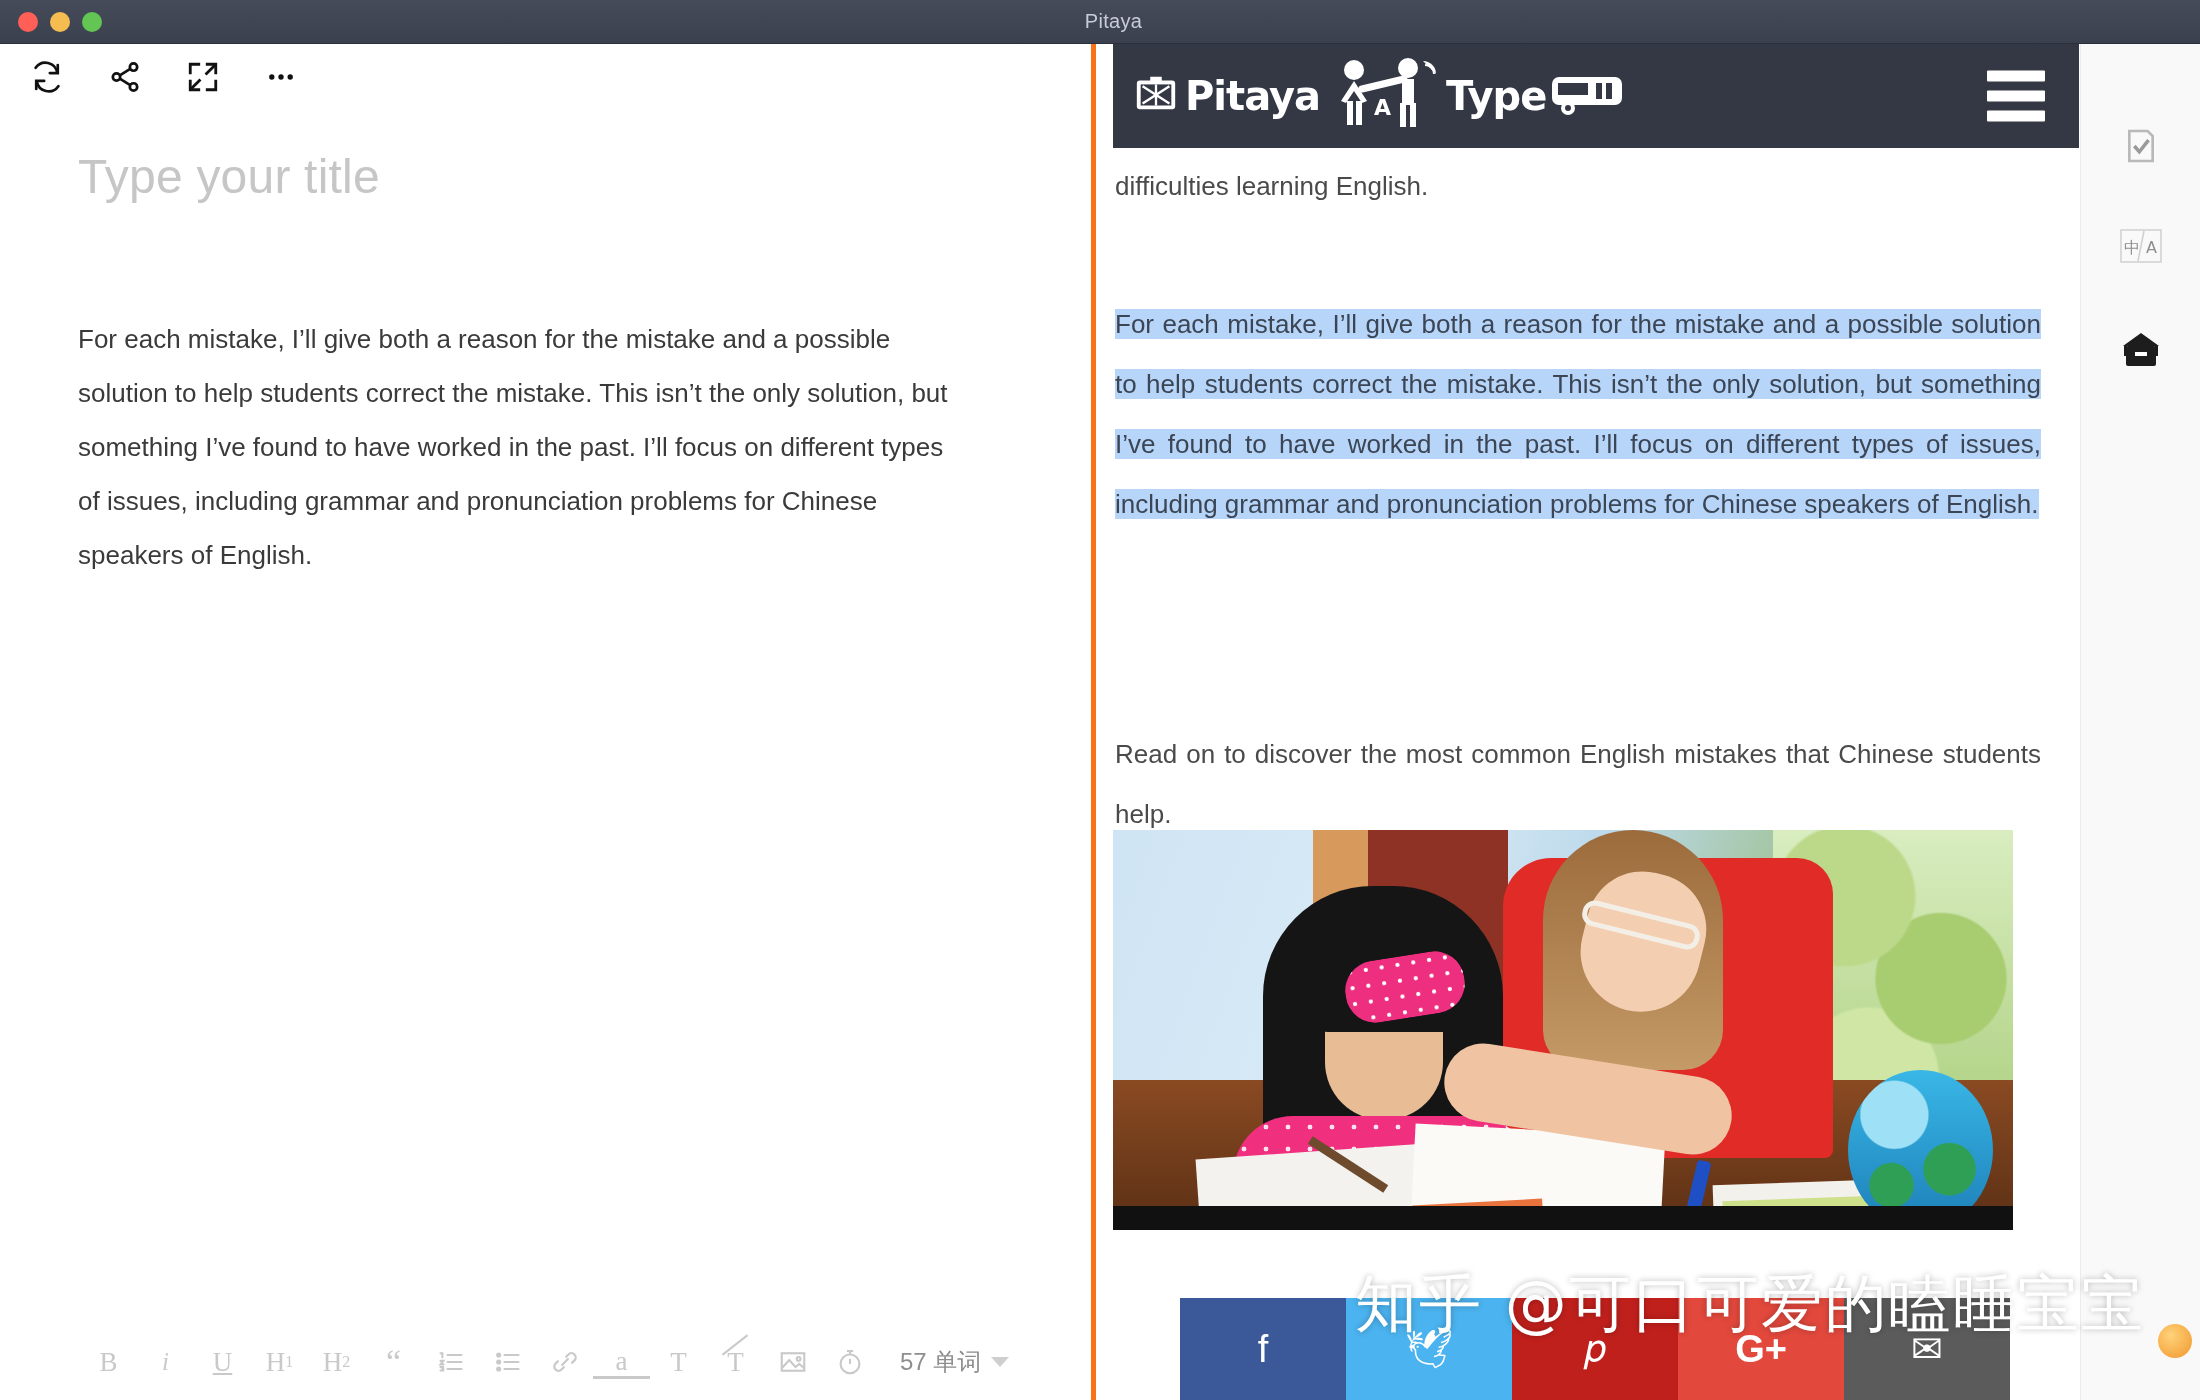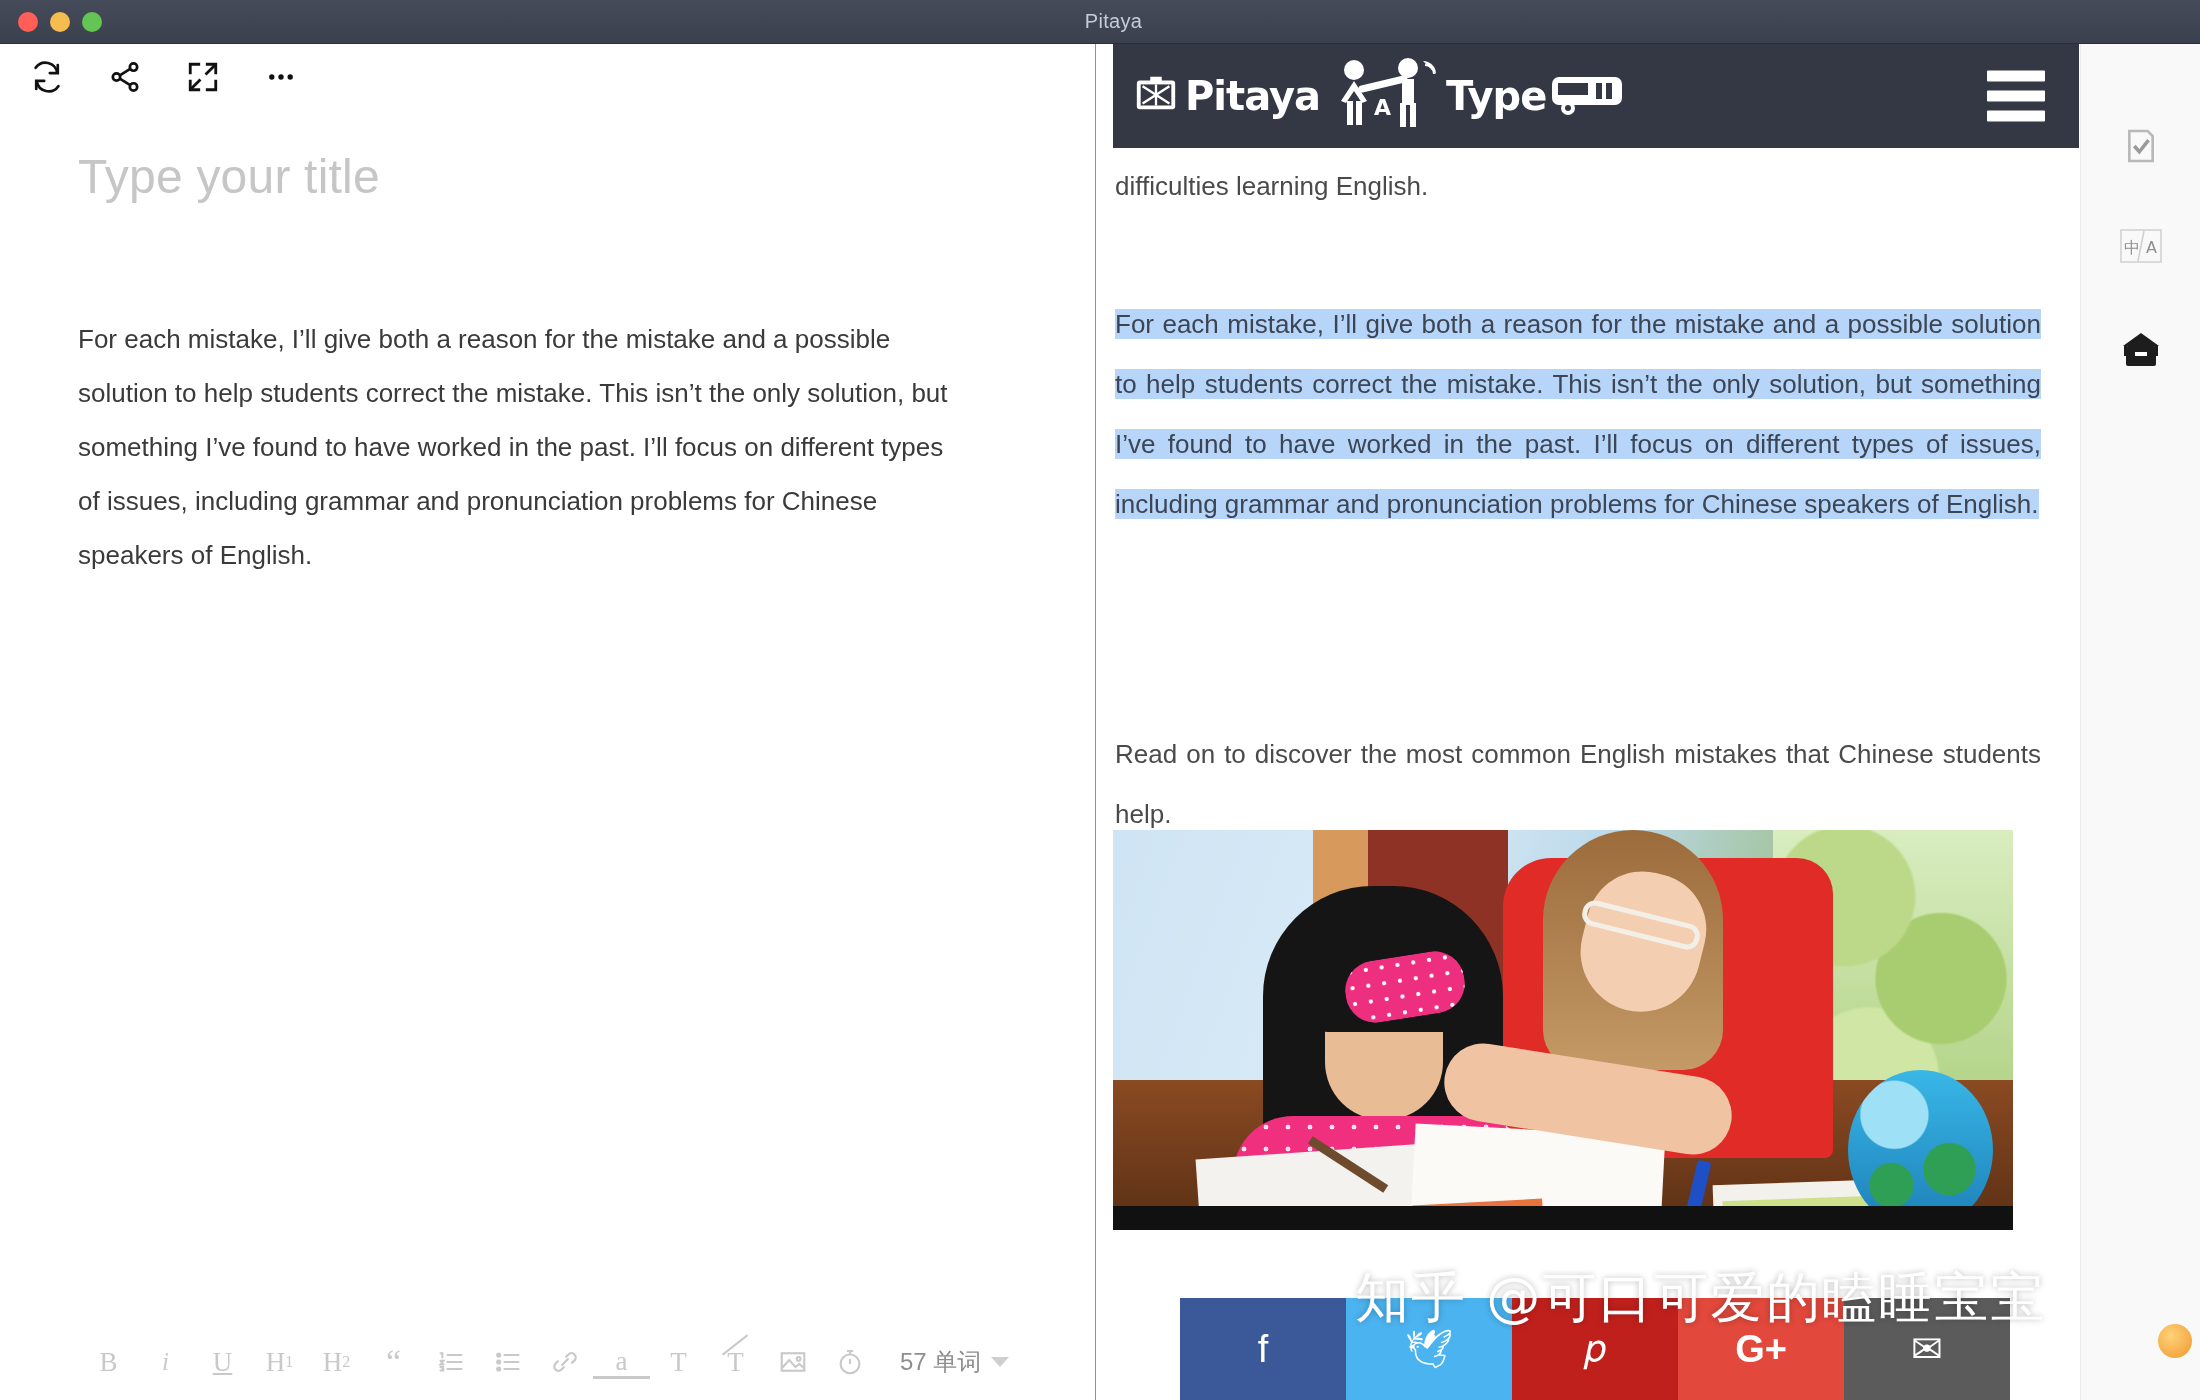--- a/index.html
+++ b/index.html
@@ -24,21 +24,21 @@
   }
   .lights { position:absolute; left:18px; top:0; height:44px; display:flex; align-items:center; gap:12px; }
   .light { width:20px; height:20px; border-radius:50%; }
   .light.red { background:#ff5f57; }
   .light.yellow { background:#f5bd4f; }
   .light.green { background:#62c554; }
 
   
   #left-pane {
     position:absolute; left:0; top:44px; width:1096px; height:1356px;
-    background:#fff; border-right:1px solid #f97316;
+    background:#fff; border-right:5px solid #f97316;
   }
   #left-toolbar {
     position:absolute; left:0; top:0; width:100%; height:66px;
     display:flex; align-items:center; gap:36px; padding-left:26px;
   }
   .tb-btn {
     width:42px; height:42px; display:flex; align-items:center; justify-content:center;
     cursor:pointer; color:#111;
   }
   .tb-btn svg { display:block; }
@@ -197,21 +197,21 @@
     cursor:pointer;
   }
   #side-1 { top:75px; }
   #side-2 { top:175px; }
   #side-3 { top:280px; }
   .cjk { font-family:"DejaVu Sans", sans-serif; }
 
   
   #watermark {
     position:absolute; left:1355px; top:1262px;
-    font-size:54px; color:#fff; font-family:"DejaVu Sans", sans-serif;
+    font-size:62px; color:#fff; font-family:"DejaVu Sans", sans-serif;
     text-shadow:0 0 6px rgba(0,0,0,.28); white-space:nowrap;
     pointer-events:none; z-index:8; letter-spacing:2px;
   }
   #corner-badge {
     position:absolute; right:8px; bottom:42px; width:34px; height:34px;
     border-radius:50%; background:radial-gradient(circle at 38% 34%, #ffd27a, #f0972c);
     z-index:9;
   }
 </style>
 </head>

